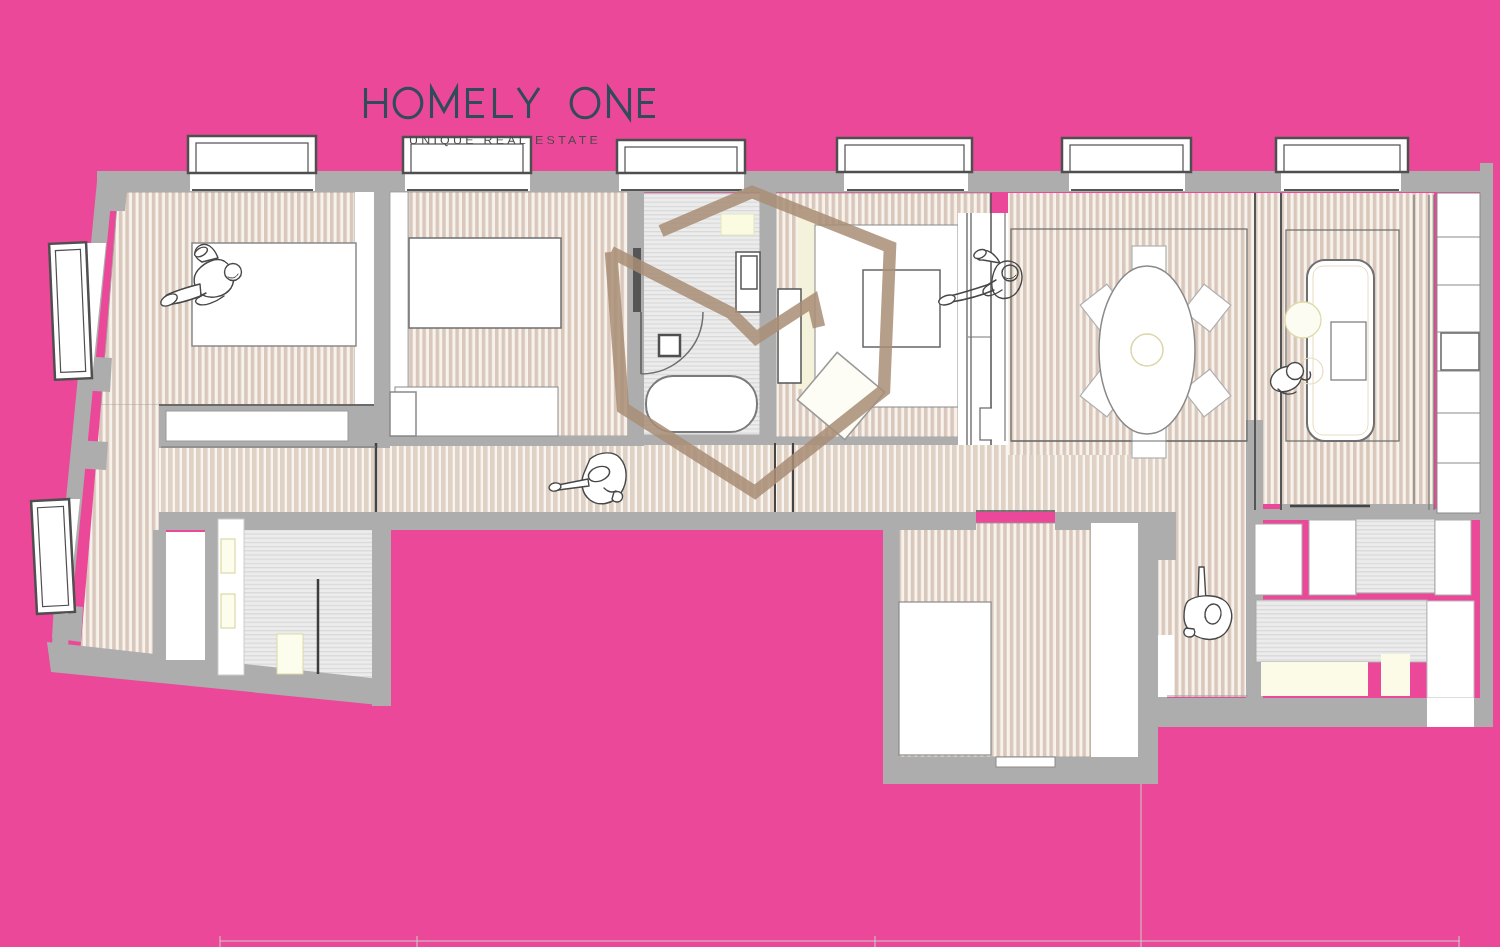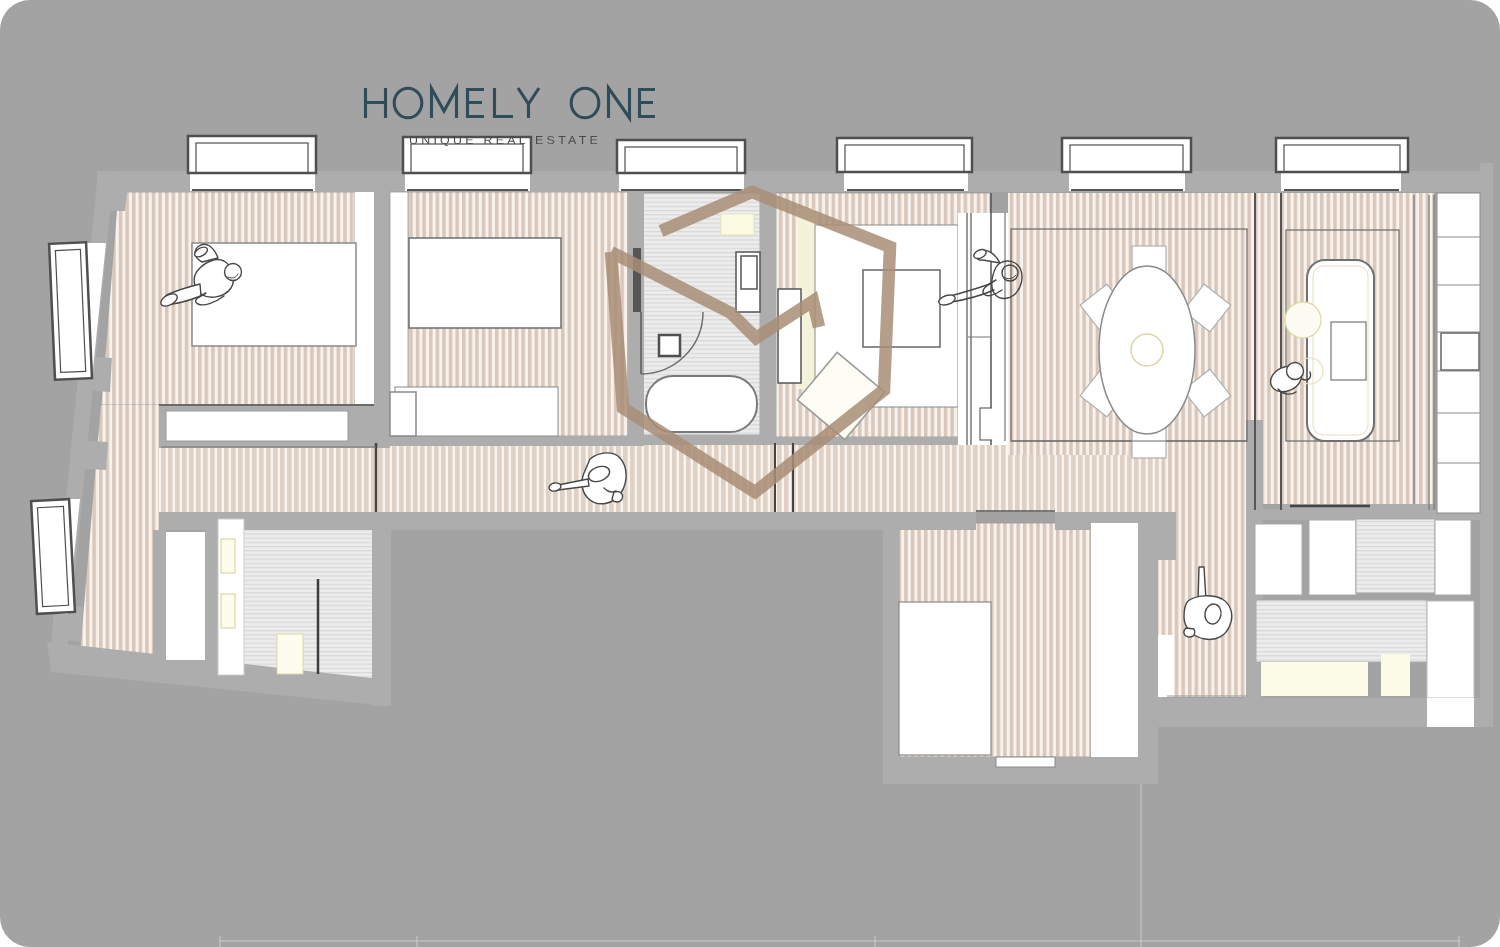--- a/index.html
+++ b/index.html
@@ -1,17 +1,17 @@
 <!DOCTYPE html>
 <html><head>
 <meta charset="utf-8">
 <style>
   html,body{margin:0;padding:0;background:#ffffff;}
-  .page{position:relative;width:1500px;height:947px;overflow:hidden;background:#a3a3a3;
-        font-family:"Liberation Sans", sans-serif;border-radius:30px;-webkit-font-smoothing:antialiased;}
+  .page{position:relative;width:1500px;height:947px;overflow:hidden;background:#ec4899;
+        font-family:"Liberation Sans", sans-serif;-webkit-font-smoothing:antialiased;}
   text{-webkit-font-smoothing:antialiased;}
 </style>
 </head>
 <body>
 <div class="page">
 
 <svg width="1500" height="947" viewBox="0 0 1500 947" style="position:absolute;left:0;top:0;">
 <defs>
   <pattern id="wood" width="6.6" height="12" patternUnits="userSpaceOnUse">
     <rect x="0" y="0" width="6.6" height="12" fill="#f7f2ec"></rect>

